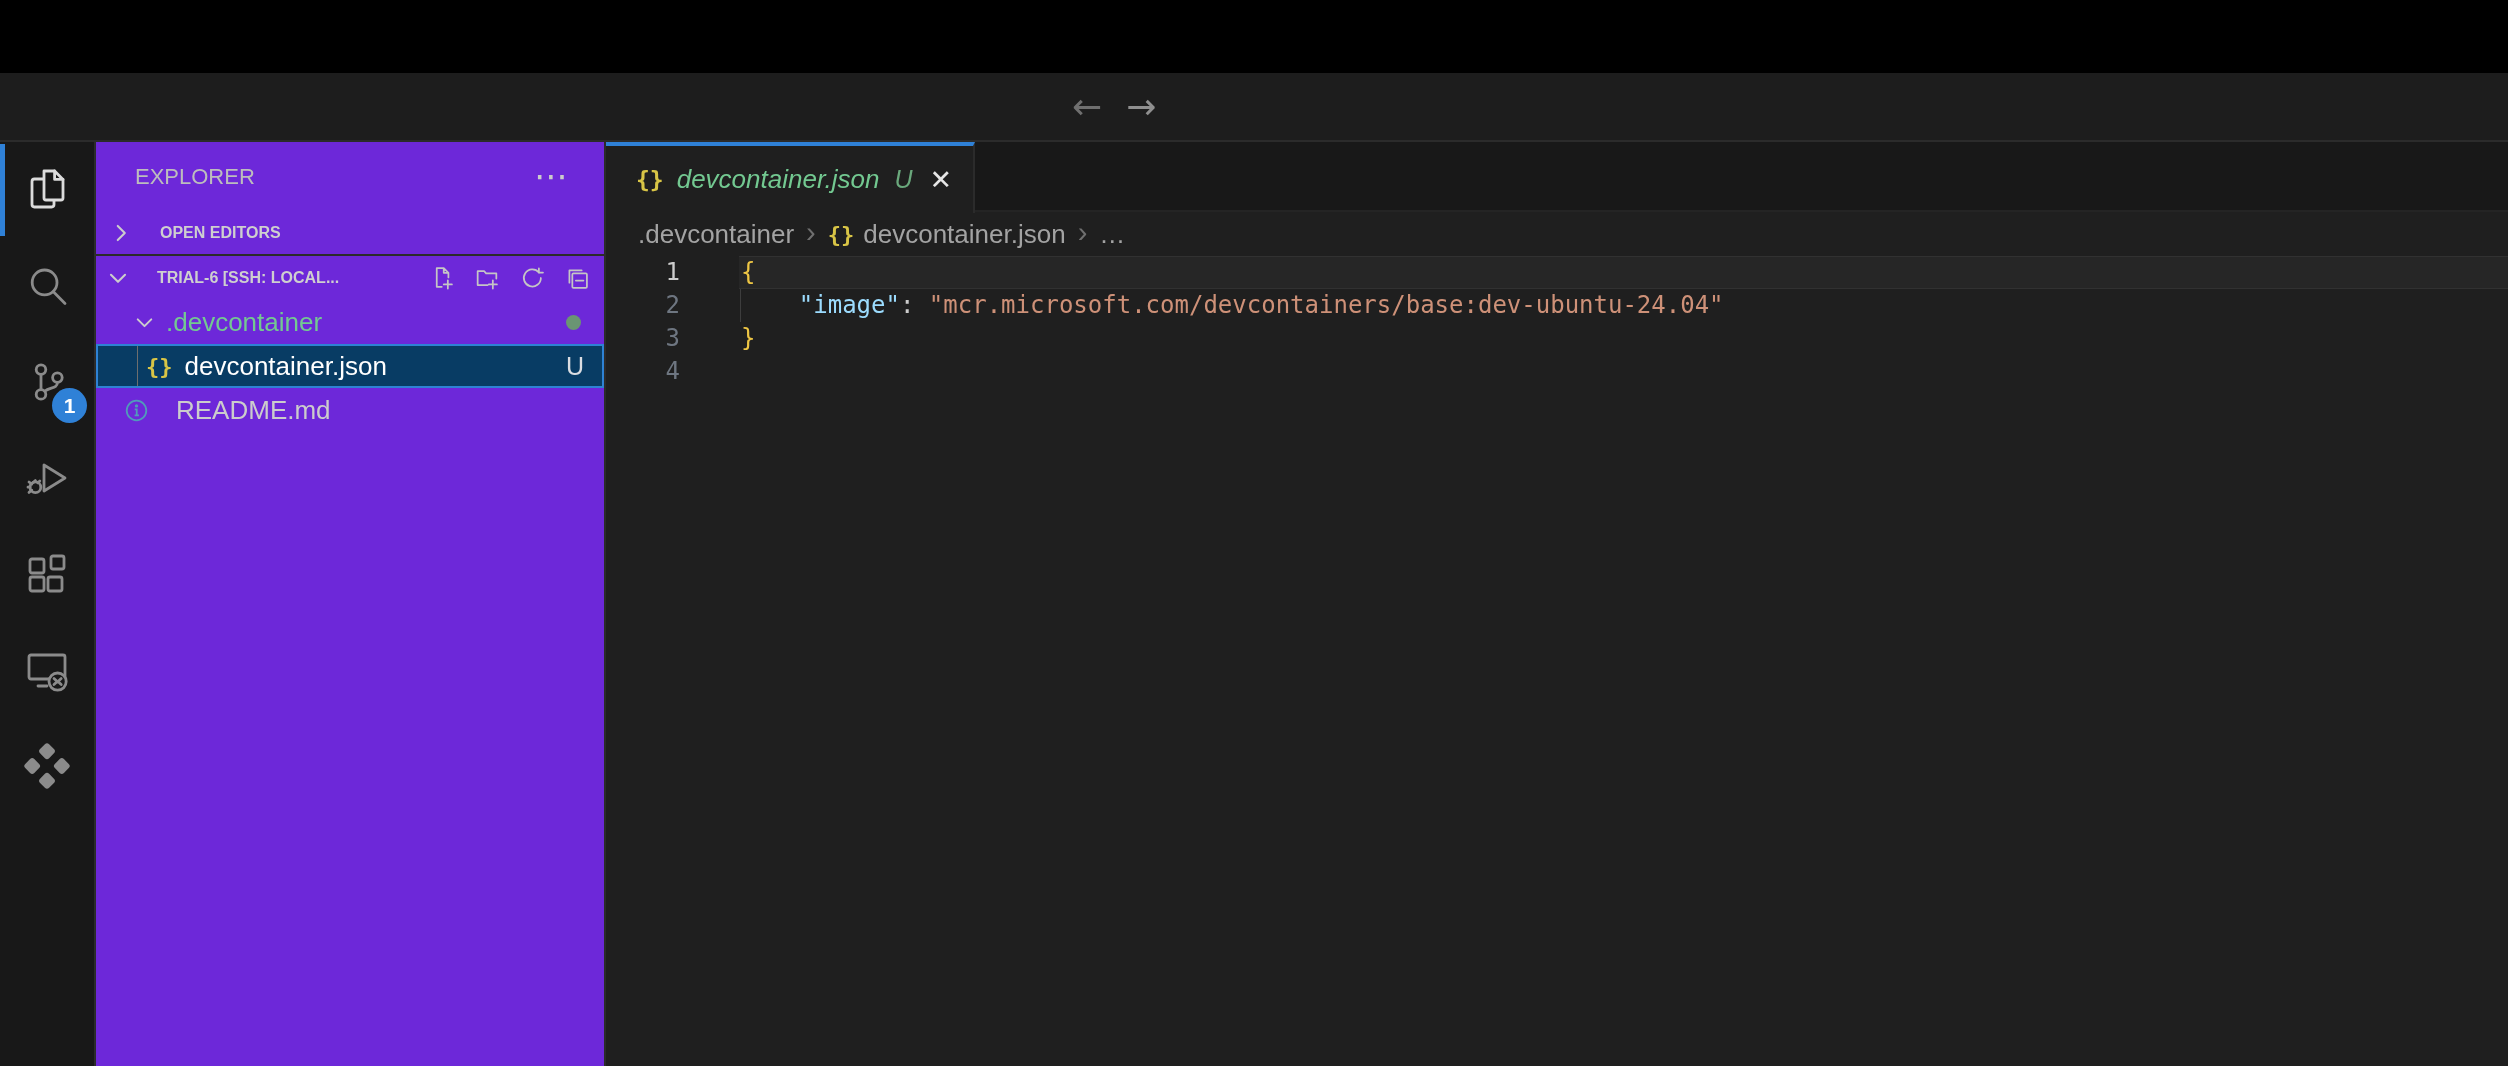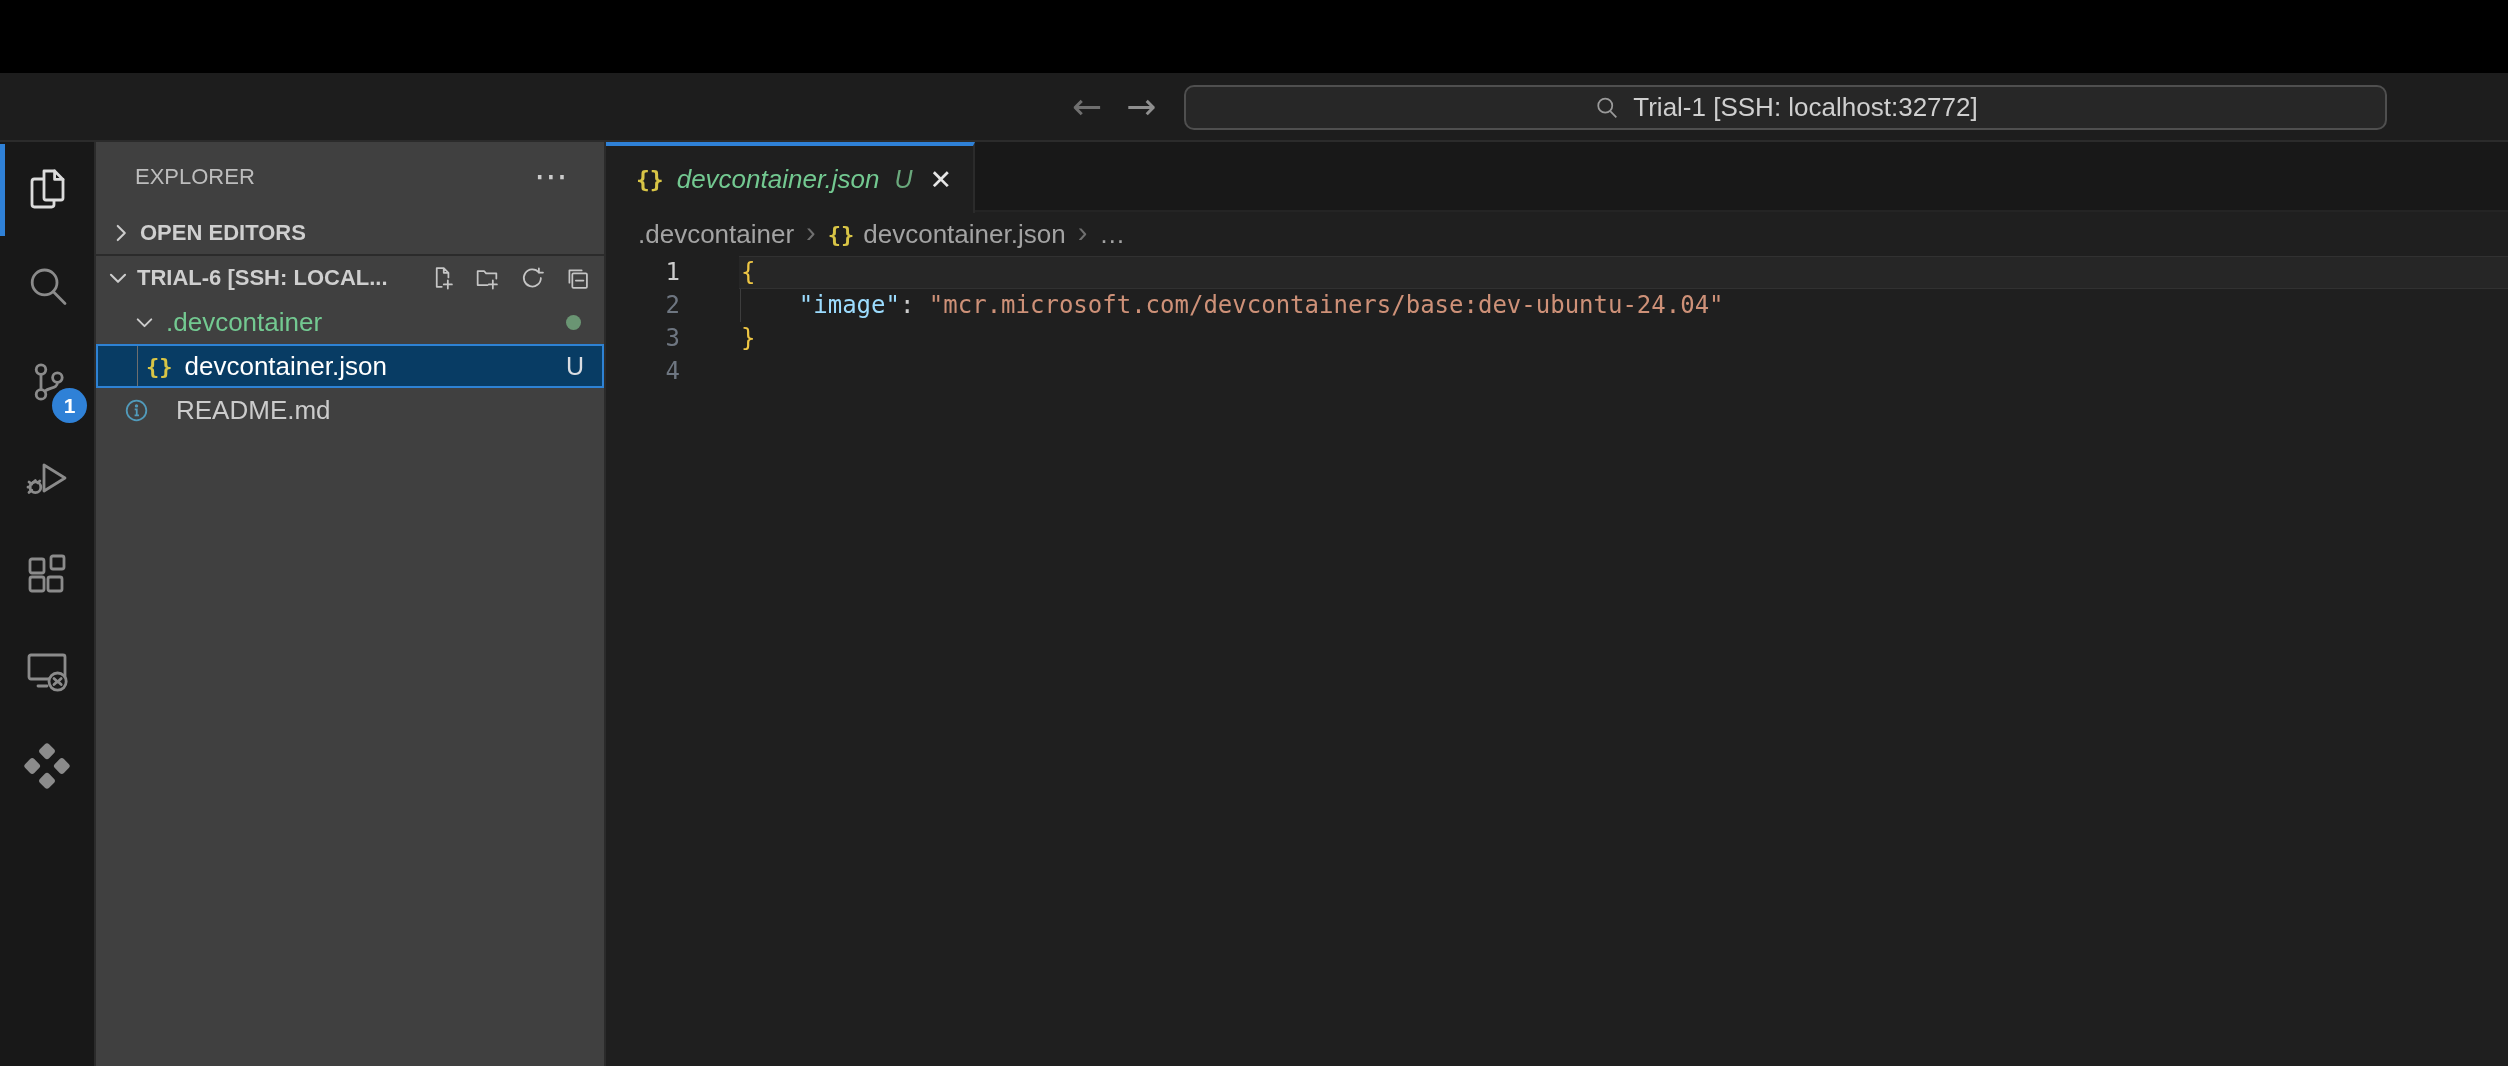--- a/index.html
+++ b/index.html
@@ -28,26 +28,26 @@
   .acell { height:96px; position:relative; display:flex; align-items:center; justify-content:center; color:#8b8b8b; }
   .acell svg { width:48px; height:48px; fill:none; stroke:currentColor; stroke-width:1.4;
     stroke-linecap:round; stroke-linejoin:round; }
   .acell.active { color:#dcdcdc; }
   .acell.active::before { content:''; position:absolute; left:0; top:2px; width:5px; height:92px; background:#2f81d7; }
   .scm-badge { position:absolute; left:52px; top:54px; width:35px; height:35px; border-radius:50%;
     background:#2f81d7; color:#fff; font-size:21px; font-weight:700;
     display:flex; align-items:center; justify-content:center; }
 
   
-  .sidebar { width:510px; flex:none; background:#404040; border-right:2px solid #2b2b2b; color:#cccccc; }
+  .sidebar { width:510px; flex:none; background:#6d28d9; border-right:2px solid #2b2b2b; color:#cccccc; }
   .pane-title { height:70px; position:relative; display:flex; align-items:center; padding-left:39px;
     font-size:22px; color:#bdbdbd; }
   .more-dots { position:absolute; right:34px; top:14px; font-family:"DejaVu Sans", sans-serif;
     font-size:34px; color:#cccccc; letter-spacing:2px; }
-  .section-row { height:44px; display:flex; align-items:center; font-weight:700; font-size:22px; color:#cfcfcf; }
+  .section-row { height:44px; display:flex; align-items:center; font-weight:700; font-size:16px; color:#cfcfcf;gap:20px; }
   .section-row.oe { border-bottom:2px solid #2b2b2b; }
   .chev { width:26px; height:26px; fill:none; stroke:#cccccc; stroke-width:1.9; stroke-linecap:round; stroke-linejoin:round; flex:none; }
   .oe .chev { margin-left:12px; }
   .ws .chev { margin-left:9px; }
   .section-label { margin-left:6px; white-space:nowrap; overflow:hidden; }
   .ws-actions { margin-left:auto; margin-right:13px; display:flex; align-items:center; gap:17px; }
   .ws-actions svg { width:28px; height:28px; fill:none; stroke:#c5c5c5; stroke-width:1.5; stroke-linecap:round; stroke-linejoin:round; }
 
   .trow { height:44px; display:flex; align-items:center; font-size:26px; color:#cccccc; position:relative; }
   .trow .chev { margin-left:36px; width:25px; height:25px; }
@@ -92,27 +92,20 @@
 
 <div class="app">
 
   <div class="menubar-strip"></div>
 
   <div class="titlebar">
     <div class="nav-arrows">
       <span class="arrow-back">←</span>
       <span class="arrow-fwd">→</span>
     </div>
-    <div class="command-center">
-      <svg viewBox="0 0 24 24">
-          <circle cx="10.5" cy="10" r="6"></circle>
-          <path d="M14.8 14.6 L20 20"></path>
-        </svg>
-      <span>Trial-1 [SSH: localhost:32772]</span>
-    </div>
   </div>
 
   <div class="workbench">
 
     <div class="activitybar">
       <div class="acell active">
         <svg viewBox="0 0 24 24">
           <rect x="4.5" y="6.5" width="11" height="14" rx="1.2"></rect>
           <path fill="#181818" d="M10.5 2.5 H15.8 L20 6.7 V16 Q20 17 19 17 H11.5 Q10.5 17 10.5 16 Z"></path>
           <path d="M15.8 2.5 V6.7 H20"></path>

